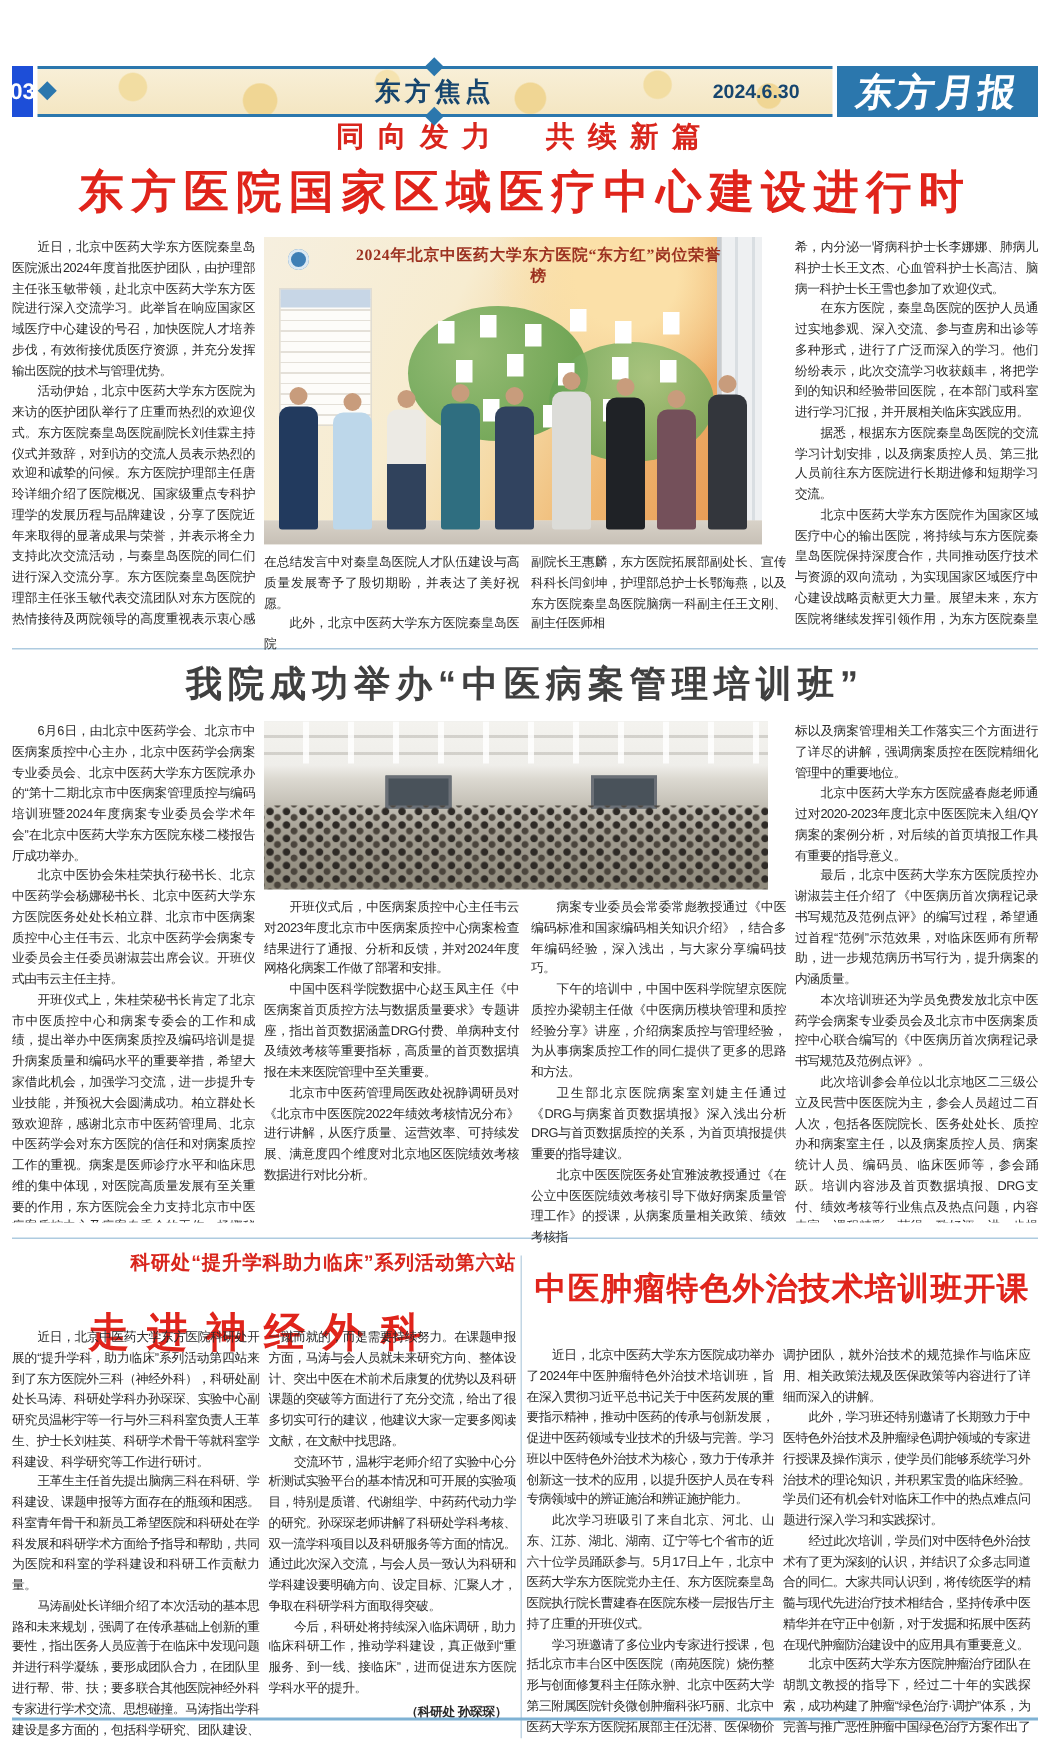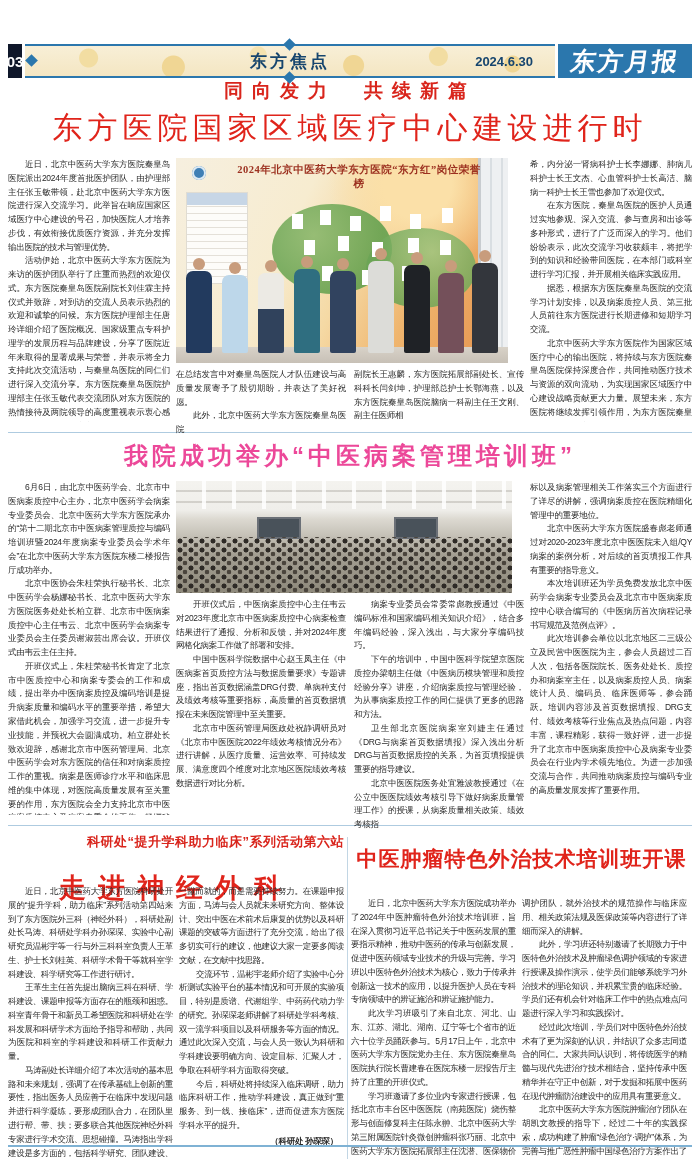--- a/index.html
+++ b/index.html
@@ -3,21 +3,21 @@
 <meta charset="utf-8">
 <style>
   * { margin:0; padding:0; box-sizing:border-box; }
   html,body { background:#ffffff; }
   body { font-family:"Liberation Sans","DejaVu Sans",sans-serif; }
   .page { position:relative; width:700px; height:1159px; margin:0 auto; background:#fff;
           padding:0 8px; overflow:hidden; color:#2a2a2a; }
 
   
   .masthead-bar { display:flex; align-items:stretch; height:34px; margin-top:44px; }
-  .pagenum { width:14px; background:#0f172a; color:#fff; font-size:15px; font-weight:bold;
+  .pagenum { width:14px; background:#1d4ed8; color:#fff; font-size:15px; font-weight:bold;
              display:flex; align-items:center; justify-content:center; }
   .band { flex:1; margin:0 3px; position:relative; border-top:2px solid #2b77ad; border-bottom:2px solid #2b77ad;
           background:
             radial-gradient(circle at 12% 40%, #f2dda2 0 9px, transparent 10px),
             radial-gradient(circle at 28% 70%, #f0d694 0 11px, transparent 12px),
             radial-gradient(circle at 44% 30%, #f5e3b0 0 8px, transparent 9px),
             radial-gradient(circle at 62% 65%, #f0d694 0 10px, transparent 11px),
             radial-gradient(circle at 78% 35%, #f2dda2 0 9px, transparent 10px),
             radial-gradient(circle at 92% 60%, #f0d694 0 8px, transparent 9px),
             linear-gradient(#f8efd7,#f4e6c2); }
@@ -28,21 +28,21 @@
   .diamond { position:absolute; width:9px; height:9px; background:#2b77ad; transform:rotate(45deg); }
   .diamond.d-left { left:2px; top:50%; margin-top:-5px; }
   .diamond.d-top { left:50%; top:-6px; margin-left:-5px; }
   .diamond.d-bottom { left:50%; bottom:-6px; margin-left:-5px; }
   .paper-name { width:134px; background:#2b77ad; color:#fff; display:flex; align-items:center; justify-content:center; }
   .paper-name span { font-size:25px; font-weight:bold; transform:skewX(-8deg); letter-spacing:2px;
                      font-family:"Liberation Serif","DejaVu Serif",serif; }
 
   
   .a1-kicker { text-align:center; color:#d9251c; font-size:19px; font-weight:bold; letter-spacing:9px; }
-  .a1-headline { margin-top:4px; text-align:center; color:#e0241b; font-size:30px; font-weight:400; letter-spacing:5px; }
+  .a1-headline { margin-top:4px; text-align:center; color:#e0241b; font-size:30px; font-weight:700; letter-spacing:5px; }
 
   
   .cols { display:flex; gap:6px; margin-top:9px; }
   .txtcol { width:162px; flex:none; font-size:8.5px; line-height:1.62; letter-spacing:-0.3px;
             text-align:justify; overflow:hidden; }
   .p { text-indent:2em; }
   .p.cont { text-indent:0; }
   .byline { text-align:right; font-weight:bold; padding-right:6px; margin-top:2px; }
 
   .a1-cols { height:264px; }
@@ -86,21 +86,21 @@
   .pB { left:46px; }  .pB .torso { height:78px; background:#bdd7ea; }
   .pC { left:82px; }  .pC .torso { height:80px; background:linear-gradient(#eceae4 0 45%,#30425c 45%); }
   .pD { left:118px; } .pD .torso { height:84px; background:#2f6e80; }
   .pE { left:154px; } .pE .torso { height:82px; background:#31435f; }
   .pF { left:192px; } .pF .torso { height:92px; background:#dcdcd8; }
   .pG { left:228px; } .pG .torso { height:88px; background:#1f2226; }
   .pH { left:262px; } .pH .torso { height:80px; background:#74505a; }
   .pI { left:296px; } .pI .torso { height:90px; background:#33363c; }
 
   
-  .a2-title { text-align:center; color:#ec4899; font-size:24px; font-weight:900; letter-spacing:4px; margin-top:2px; }
+  .a2-title { text-align:center; color:#404040; font-size:24px; font-weight:900; letter-spacing:4px; margin-top:2px; }
   .a2-cols { height:334px; }
   .photo2 { position:relative; width:336px; height:112px; overflow:hidden;
             background:linear-gradient(#f4f3ef 0%,#efeeea 26%,#dcd9d1 34%,#c6c2b8 48%,#a39e92 66%,#8e897b 100%); }
   .photo2::before { content:""; position:absolute; top:0; left:0; right:0; height:28px;
             background:repeating-linear-gradient(90deg,transparent 0 26px,rgba(255,255,255,.85) 26px 30px),
                        repeating-linear-gradient(transparent 0 9px,rgba(120,115,105,.25) 9px 11px); }
   .p2-screen { position:absolute; top:32%; width:44px; height:22px; background:#49525a; border:2px solid #6b7077; }
   .p2-screen.s-left { left:24%; } .p2-screen.s-right { right:22%; }
   .p2-crowd { position:absolute; bottom:0; left:0; right:0; height:50%;
             background:
@@ -242,20 +242,21 @@
             <p class="p">病案专业委员会常委常彪教授通过《中医编码标准和国家编码相关知识介绍》，结合多年编码经验，深入浅出，与大家分享编码技巧。</p>
             <p class="p">下午的培训中，中国中医科学院望京医院质控办梁朝主任做《中医病历模块管理和质控经验分享》讲座，介绍病案质控与管理经验，为从事病案质控工作的同仁提供了更多的思路和方法。</p>
             <p class="p">卫生部北京医院病案室刘婕主任通过《DRG与病案首页数据填报》深入浅出分析DRG与首页数据质控的关系，为首页填报提供重要的指导建议。</p>
             <p class="p">北京中医医院医务处宜雅波教授通过《在公立中医医院绩效考核引导下做好病案质量管理工作》的授课，从病案质量相关政策、绩效考核指</p>
           </div>
         </div>
       </div>
       <div class="txtcol">
         <p class="p cont">标以及病案管理相关工作落实三个方面进行了详尽的讲解，强调病案质控在医院精细化管理中的重要地位。</p>
         <p class="p">北京中医药大学东方医院盛春彪老师通过对2020-2023年度北京中医医院未入组/QY病案的案例分析，对后续的首页填报工作具有重要的指导意义。</p>
+        <p class="p">最后，北京中医药大学东方医院质控办谢淑芸主任介绍了《中医病历首次病程记录书写规范及范例点评》的编写过程，希望通过首程“范例”示范效果，对临床医师有所帮助，进一步规范病历书写行为，提升病案的内涵质量。</p>
         <p class="p">本次培训班还为学员免费发放北京中医药学会病案专业委员会及北京市中医病案质控中心联合编写的《中医病历首次病程记录书写规范及范例点评》。</p>
         <p class="p">此次培训参会单位以北京地区二三级公立及民营中医医院为主，参会人员超过二百人次，包括各医院院长、医务处处长、质控办和病案室主任，以及病案质控人员、病案统计人员、编码员、临床医师等，参会踊跃。培训内容涉及首页数据填报、DRG支付、绩效考核等行业焦点及热点问题，内容丰富，课程精彩，获得一致好评，进一步提升了北京市中医病案质控中心及病案专业委员会在行业内学术领先地位。为进一步加强交流与合作，共同推动病案质控与编码专业的高质量发展发挥了重要作用。</p>
 
       </div>
     </div>
   </div>
 
   <div class="rule"></div>
 
   <div class="bottom">

